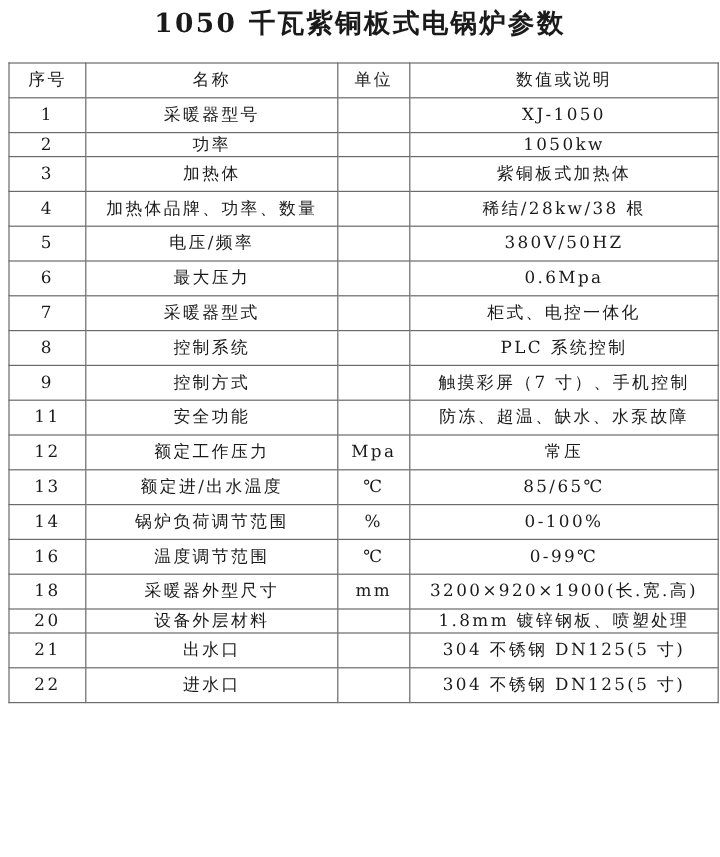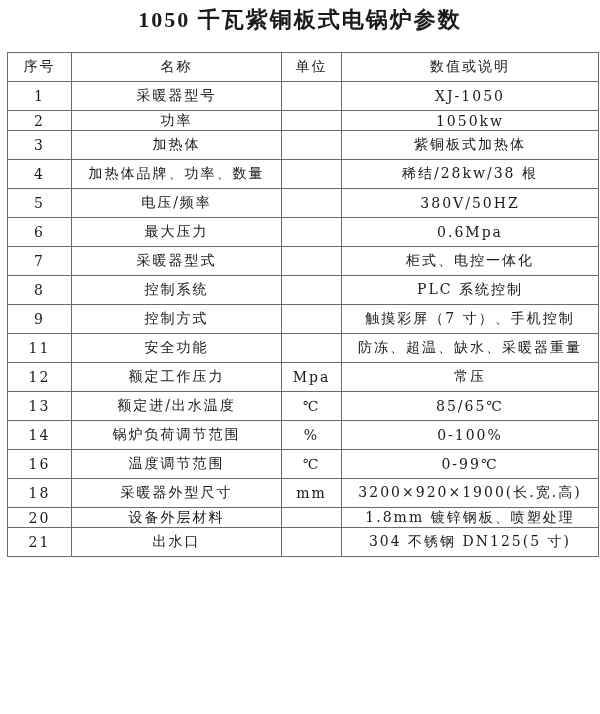--- a/index.html
+++ b/index.html
@@ -1,19 +1,19 @@
 <!DOCTYPE html>
 <html><head>
 <meta charset="utf-8">
 <style>
   html, body { margin: 0; padding: 0; background: #ffffff; }
   body { width: 600px; height: 714px; position: relative; overflow: hidden;
          font-family: "DejaVu Serif", "Liberation Serif", serif; color: #1a1a1a; }
   .title { position: absolute; left: 0; top: 6px; width: 600px; text-align: center;
-           font-size: 22px; font-weight: bold; letter-spacing: 2px; line-height: 28px; font-family: Liberation Serif, serif; }
+           font-size: 22px; font-weight: bold; letter-spacing: 2px; line-height: 28px; }
   table.spec { position: absolute; left: 7px; top: 52px; width: 591px;
                border-collapse: collapse; table-layout: fixed; }
   table.spec td, table.spec th { border: 1.5px solid #6a6a6a; text-align: center;
                vertical-align: middle; padding: 0; font-size: 14px; font-weight: normal;
                letter-spacing: 2px; white-space: nowrap; overflow: hidden; }
   table.spec th { height: 28px; }
   table.spec td { height: 28px; }
   table.spec tr.short td { height: 19px; }
   col.c1 { width: 64px; } col.c2 { width: 210px; } col.c3 { width: 60px; } col.c4 { width: 257px; }
   .num { letter-spacing: 0; }
@@ -90,21 +90,21 @@
       <tr>
         <td class="num">9</td>
         <td>控制方式</td>
         <td class="num"></td>
         <td>触摸彩屏（7 寸）、手机控制</td>
       </tr>
       <tr>
         <td class="num">11</td>
         <td>安全功能</td>
         <td class="num"></td>
-        <td>防冻、超温、缺水、采暖器重量</td>
+        <td>防冻、超温、缺水、水泵故障</td>
       </tr>
       <tr>
         <td class="num">12</td>
         <td>额定工作压力</td>
         <td class="num">Mpa</td>
         <td>常压</td>
       </tr>
       <tr>
         <td class="num">13</td>
         <td>额定进/出水温度</td>
@@ -134,14 +134,20 @@
         <td>设备外层材料</td>
         <td class="num"></td>
         <td>1.8mm 镀锌钢板、喷塑处理</td>
       </tr>
       <tr>
         <td class="num">21</td>
         <td>出水口</td>
         <td class="num"></td>
         <td>304 不锈钢 DN125(5 寸)</td>
       </tr>
+      <tr>
+        <td class="num">22</td>
+        <td>进水口</td>
+        <td class="num"></td>
+        <td>304 不锈钢 DN125(5 寸)</td>
+      </tr>
     </tbody>
 </table>
 
 </body></html>

